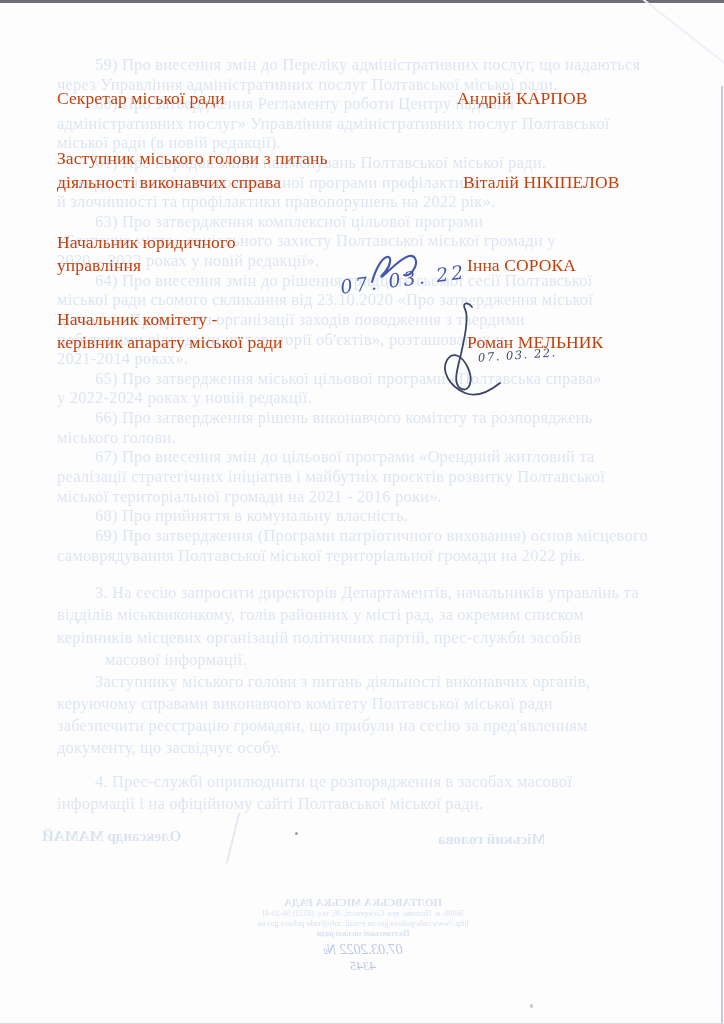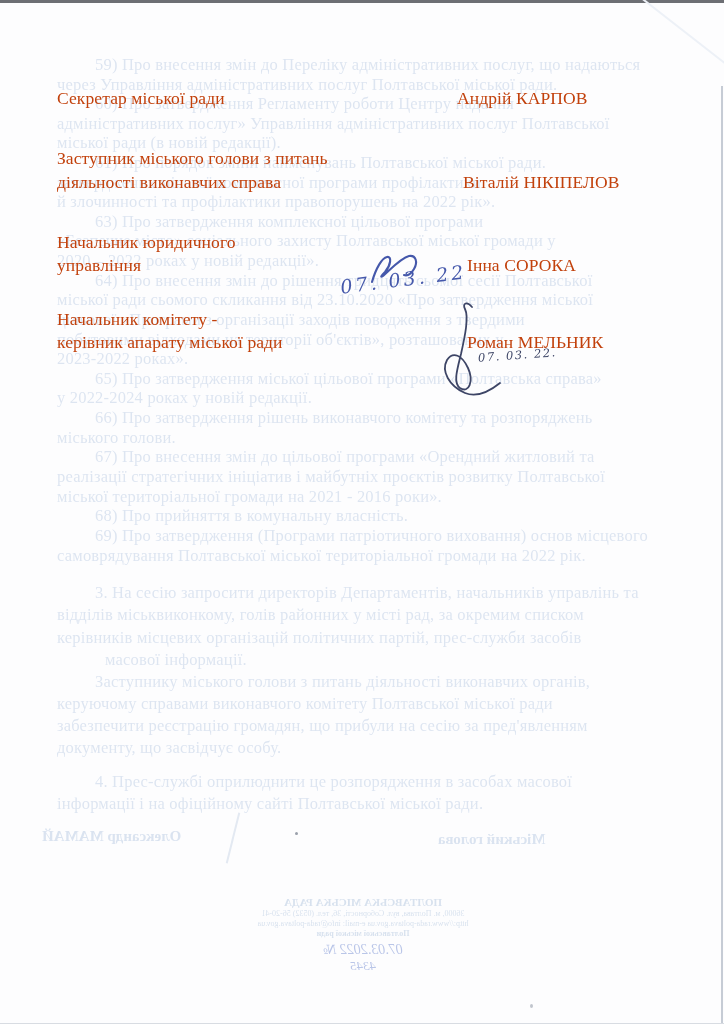--- a/index.html
+++ b/index.html
@@ -89,21 +89,21 @@
       <div class="ghost-line" style="top: 251px; left: 57px;">2020 – 2022 роках у новій редакції».</div>
 
       <div class="ghost-line" style="top: 271px; left: 95px;">64) Про внесення змін до рішення тридцять сьомої сесії Полтавської</div>
 
       <div class="ghost-line" style="top: 290px; left: 57px;">міської ради сьомого скликання від 23.10.2020 «Про затвердження міської</div>
 
       <div class="ghost-line" style="top: 310px; left: 57px;">цільової «Програми з організації заходів поводження з твердими</div>
 
       <div class="ghost-line" style="top: 330px; left: 57px;">побутовими відходами на території об'єктів», розташованих у</div>
 
-      <div class="ghost-line" style="top: 349px; left: 57px;">2023-2022 роках».</div>
+      <div class="ghost-line" style="top: 349px; left: 57px;">2021-2014 роках».</div>
 
       <div class="ghost-line" style="top: 369px; left: 95px;">65) Про затвердження міської цільової програми «Полтавська справа»</div>
 
       <div class="ghost-line" style="top: 388px; left: 57px;">у 2022-2024 роках у новій редакції.</div>
 
       <div class="ghost-line" style="top: 408px; left: 95px;">66) Про затвердження рішень виконавчого комітету та розпоряджень</div>
 
       <div class="ghost-line" style="top: 428px; left: 57px;">міського голови.</div>
 
       <div class="ghost-line" style="top: 447px; left: 95px;">67) Про внесення змін до цільової програми «Орендний житловий та</div>

